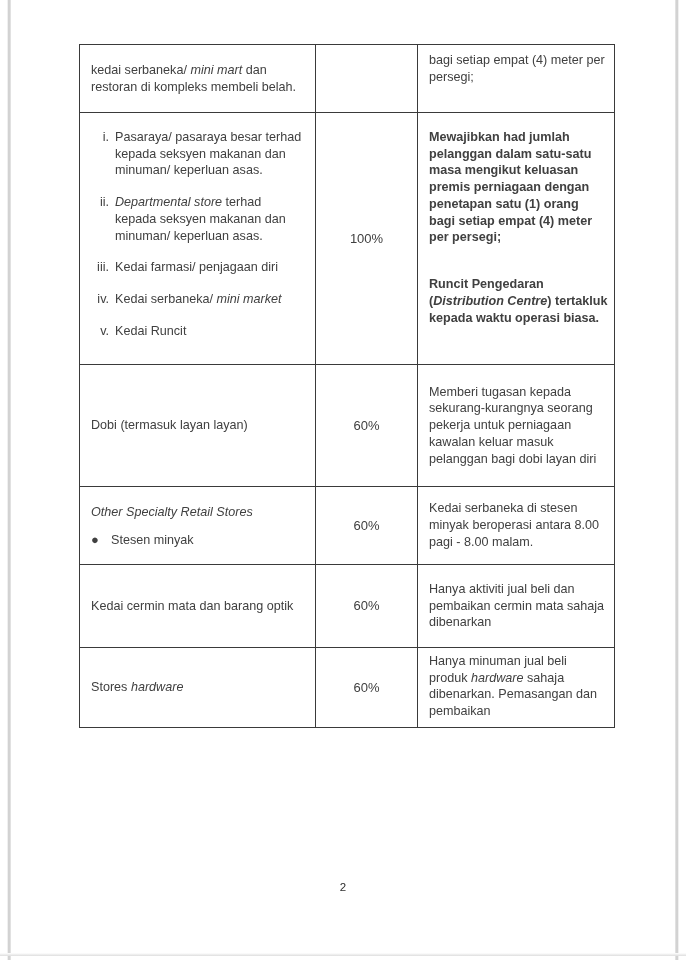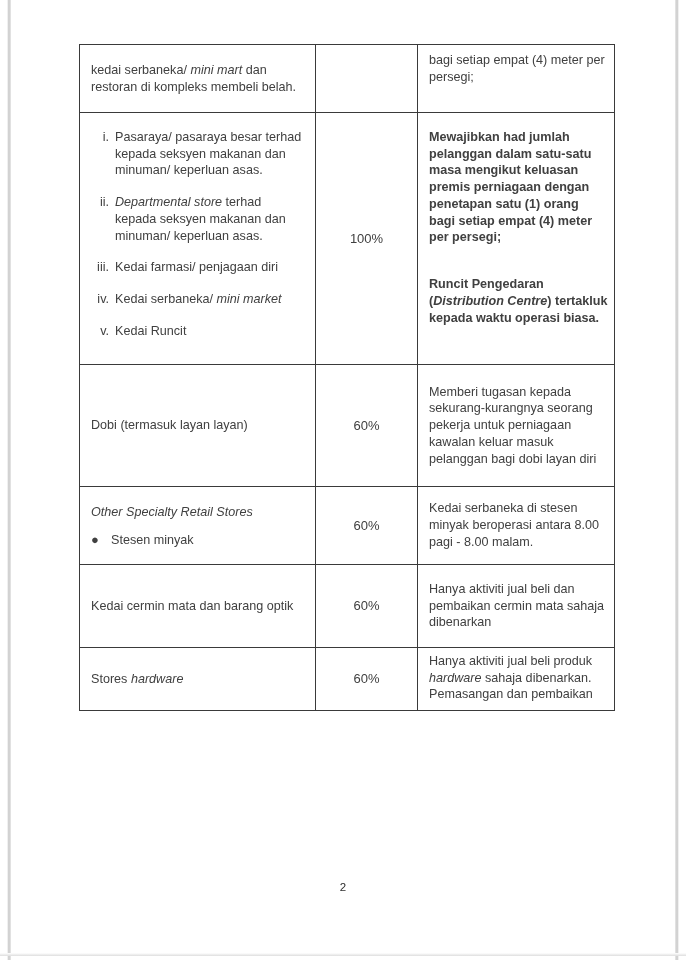--- a/index.html
+++ b/index.html
@@ -237,21 +237,21 @@
           <div class="cell-pad-cond">Hanya aktiviti jual beli dan pembaikan cermin mata sahaja dibenarkan</div>
         </td>
       </tr>
 
       <tr style="height:61px;">
         <td>
           <div class="cell-pad"><span>Stores </span><em>hardware</em><span></span></div>
         </td>
         <td class="capacity">60%</td>
         <td style="vertical-align:top;">
-          <div class="cell-pad-cond" style="padding-top:5px;"><span>Hanya aktiviti jual beli produk </span><em>hardware</em><span> sahaja dibenarkan. Pemasangan dan pembaikan</span></div>
+          <div class="cell-pad-cond" style="padding-top:5px;"><span>Hanya minuman jual beli produk </span><em>hardware</em><span> sahaja dibenarkan. Pemasangan dan pembaikan</span></div>
         </td>
       </tr>
 
     </tbody>
   </table>
 
   <div class="page-number">2</div>
 
 </div>
 

